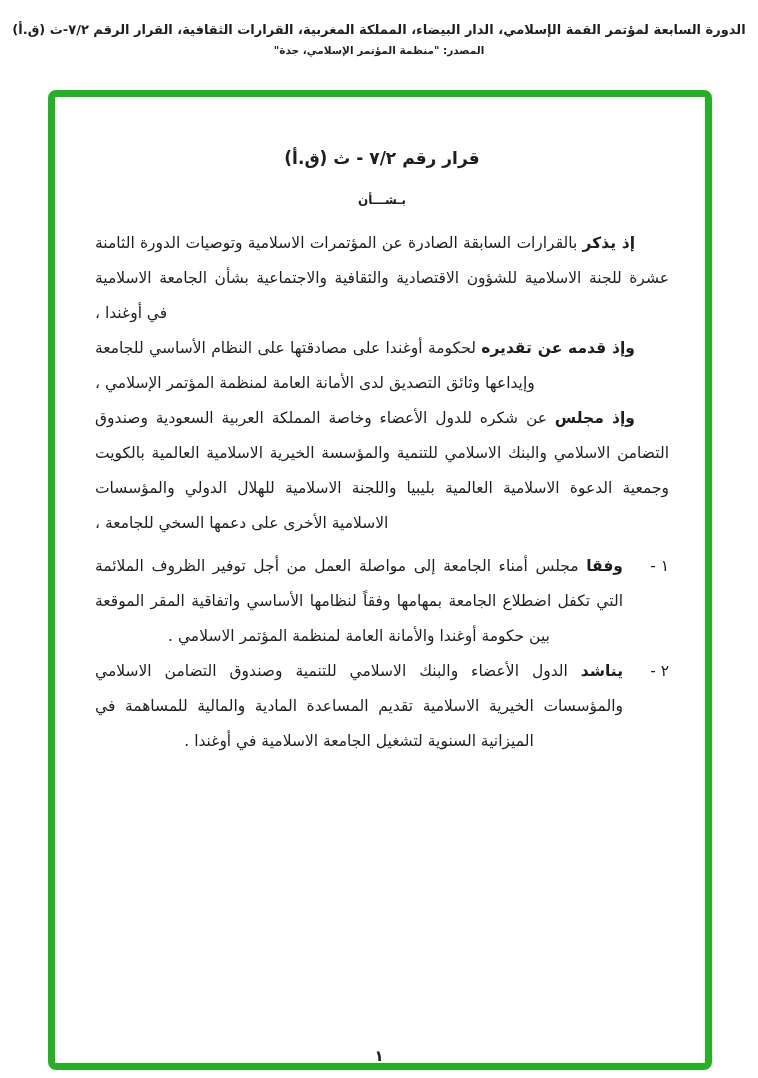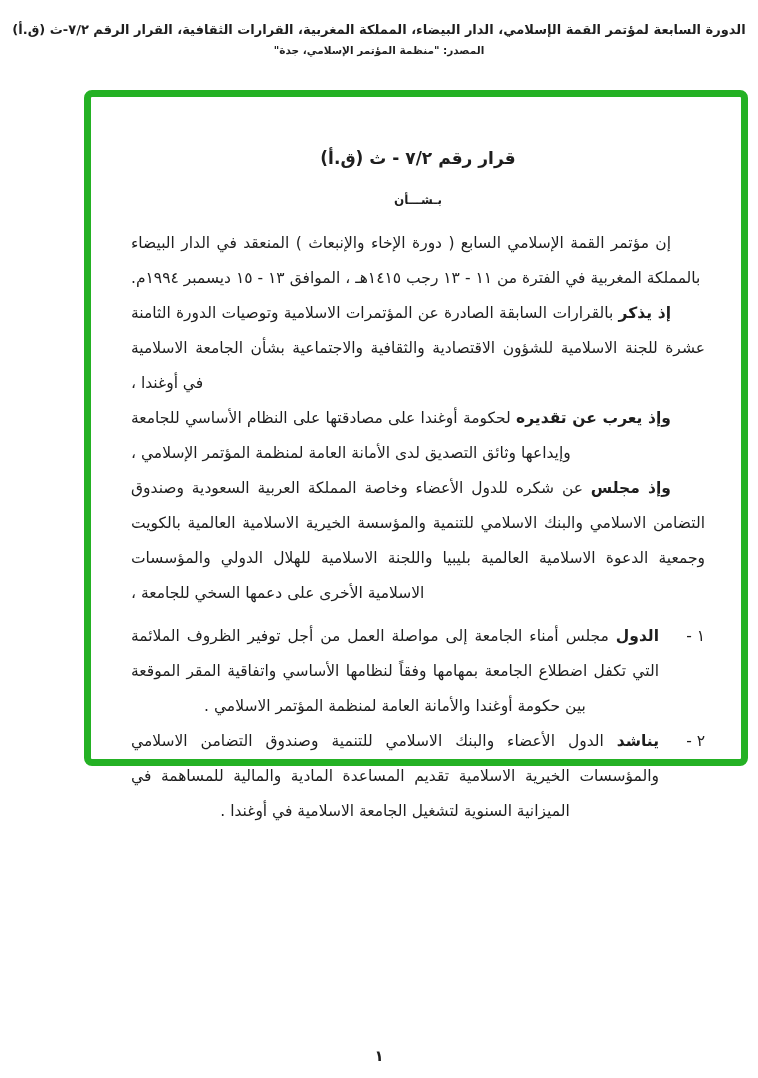--- a/index.html
+++ b/index.html
@@ -33,25 +33,24 @@
   .scan-header .h2 {
     font-size: 10.5px;
     font-weight: bold;
     margin-top: 7px;
   }
   .border-box {
     position: absolute;
     left: 48px;
     top: 90px;
     width: 664px;
-    height: 676px;
+    height: 980px;
     box-sizing: border-box;
     border: 7px solid #24b124;
     border-radius: 8px;
-    margin-left: 36px;
   }
   .content {
     padding: 48px 36px 0 40px;
     font-size: 15.5px;
     line-height: 35px;
   }
   .title {
     text-align: center;
     font-weight: bold;
     text-indent: 0;
@@ -105,34 +104,33 @@
     <div class="h1">الدورة السابعة لمؤتمر القمة الإسلامي، الدار البيضاء، المملكة المغربية، القرارات الثقافية، القرار الرقم ٧/٢-ث (ق.أ)</div>
     <div class="h2">المصدر: "منظمة المؤتمر الإسلامي، جدة"</div>
   </div>
 
   <div class="border-box">
     <div class="content">
 
       <div class="title t1">قرار رقم ٧/٢ - ث (ق.أ)</div>
       <div class="title t2">بـشـــأن</div>
 
-      <p class="para"><span>إن مؤتمر القمة الإسلامي السابع ( دورة الإخاء والإنبعاث ) المنعقد في الدار البيضاء بالمملكة المغربية في الفترة من ١١ - ١٣ رجب ١٤١٥هـ ، الموافق ١٣ - ١٥ ديسمبر ١٩٩٤م.</span></p>
 
       <p class="para"><span class="lead">إذ يذكر</span> <span>بالقرارات السابقة الصادرة عن المؤتمرات الاسلامية وتوصيات الدورة الثامنة عشرة للجنة الاسلامية للشؤون الاقتصادية والثقافية والاجتماعية بشأن الجامعة الاسلامية في أوغندا ،</span></p>
 
-      <p class="para"><span class="lead">وإذ يعرب عن تقديره</span> <span>لحكومة أوغندا على مصادقتها على النظام الأساسي للجامعة وإيداعها وثائق التصديق لدى الأمانة العامة لمنظمة المؤتمر الإسلامي ،</span></p>
+      <p class="para"><span class="lead">وإذ قدمه عن تقديره</span> <span>لحكومة أوغندا على مصادقتها على النظام الأساسي للجامعة وإيداعها وثائق التصديق لدى الأمانة العامة لمنظمة المؤتمر الإسلامي ،</span></p>
 
       <p class="para"><span class="lead">وإذ مجلس</span> <span>عن شكره للدول الأعضاء وخاصة المملكة العربية السعودية وصندوق التضامن الاسلامي والبنك الاسلامي للتنمية والمؤسسة الخيرية الاسلامية العالمية بالكويت وجمعية الدعوة الاسلامية العالمية بليبيا واللجنة الاسلامية للهلال الدولي والمؤسسات الاسلامية الأخرى على دعمها السخي للجامعة ،</span></p>
 
 
       <div class="items">
 
         <div class="item">
           <div class="item-num">١ -</div>
-          <div class="item-body"><span class="lead">الدول</span> <span>مجلس أمناء الجامعة إلى مواصلة العمل من أجل توفير الظروف الملائمة التي تكفل اضطلاع الجامعة بمهامها وفقاً لنظامها الأساسي واتفاقية المقر الموقعة بين حكومة أوغندا والأمانة العامة لمنظمة المؤتمر الاسلامي .</span></div>
+          <div class="item-body"><span class="lead">وفقا</span> <span>مجلس أمناء الجامعة إلى مواصلة العمل من أجل توفير الظروف الملائمة التي تكفل اضطلاع الجامعة بمهامها وفقاً لنظامها الأساسي واتفاقية المقر الموقعة بين حكومة أوغندا والأمانة العامة لمنظمة المؤتمر الاسلامي .</span></div>
         </div>
 
         <div class="item">
           <div class="item-num">٢ -</div>
           <div class="item-body"><span class="lead">يناشد</span> <span>الدول الأعضاء والبنك الاسلامي للتنمية وصندوق التضامن الاسلامي والمؤسسات الخيرية الاسلامية تقديم المساعدة المادية والمالية للمساهمة في الميزانية السنوية لتشغيل الجامعة الاسلامية في أوغندا .</span></div>
         </div>
 
       </div>
 
     </div>

